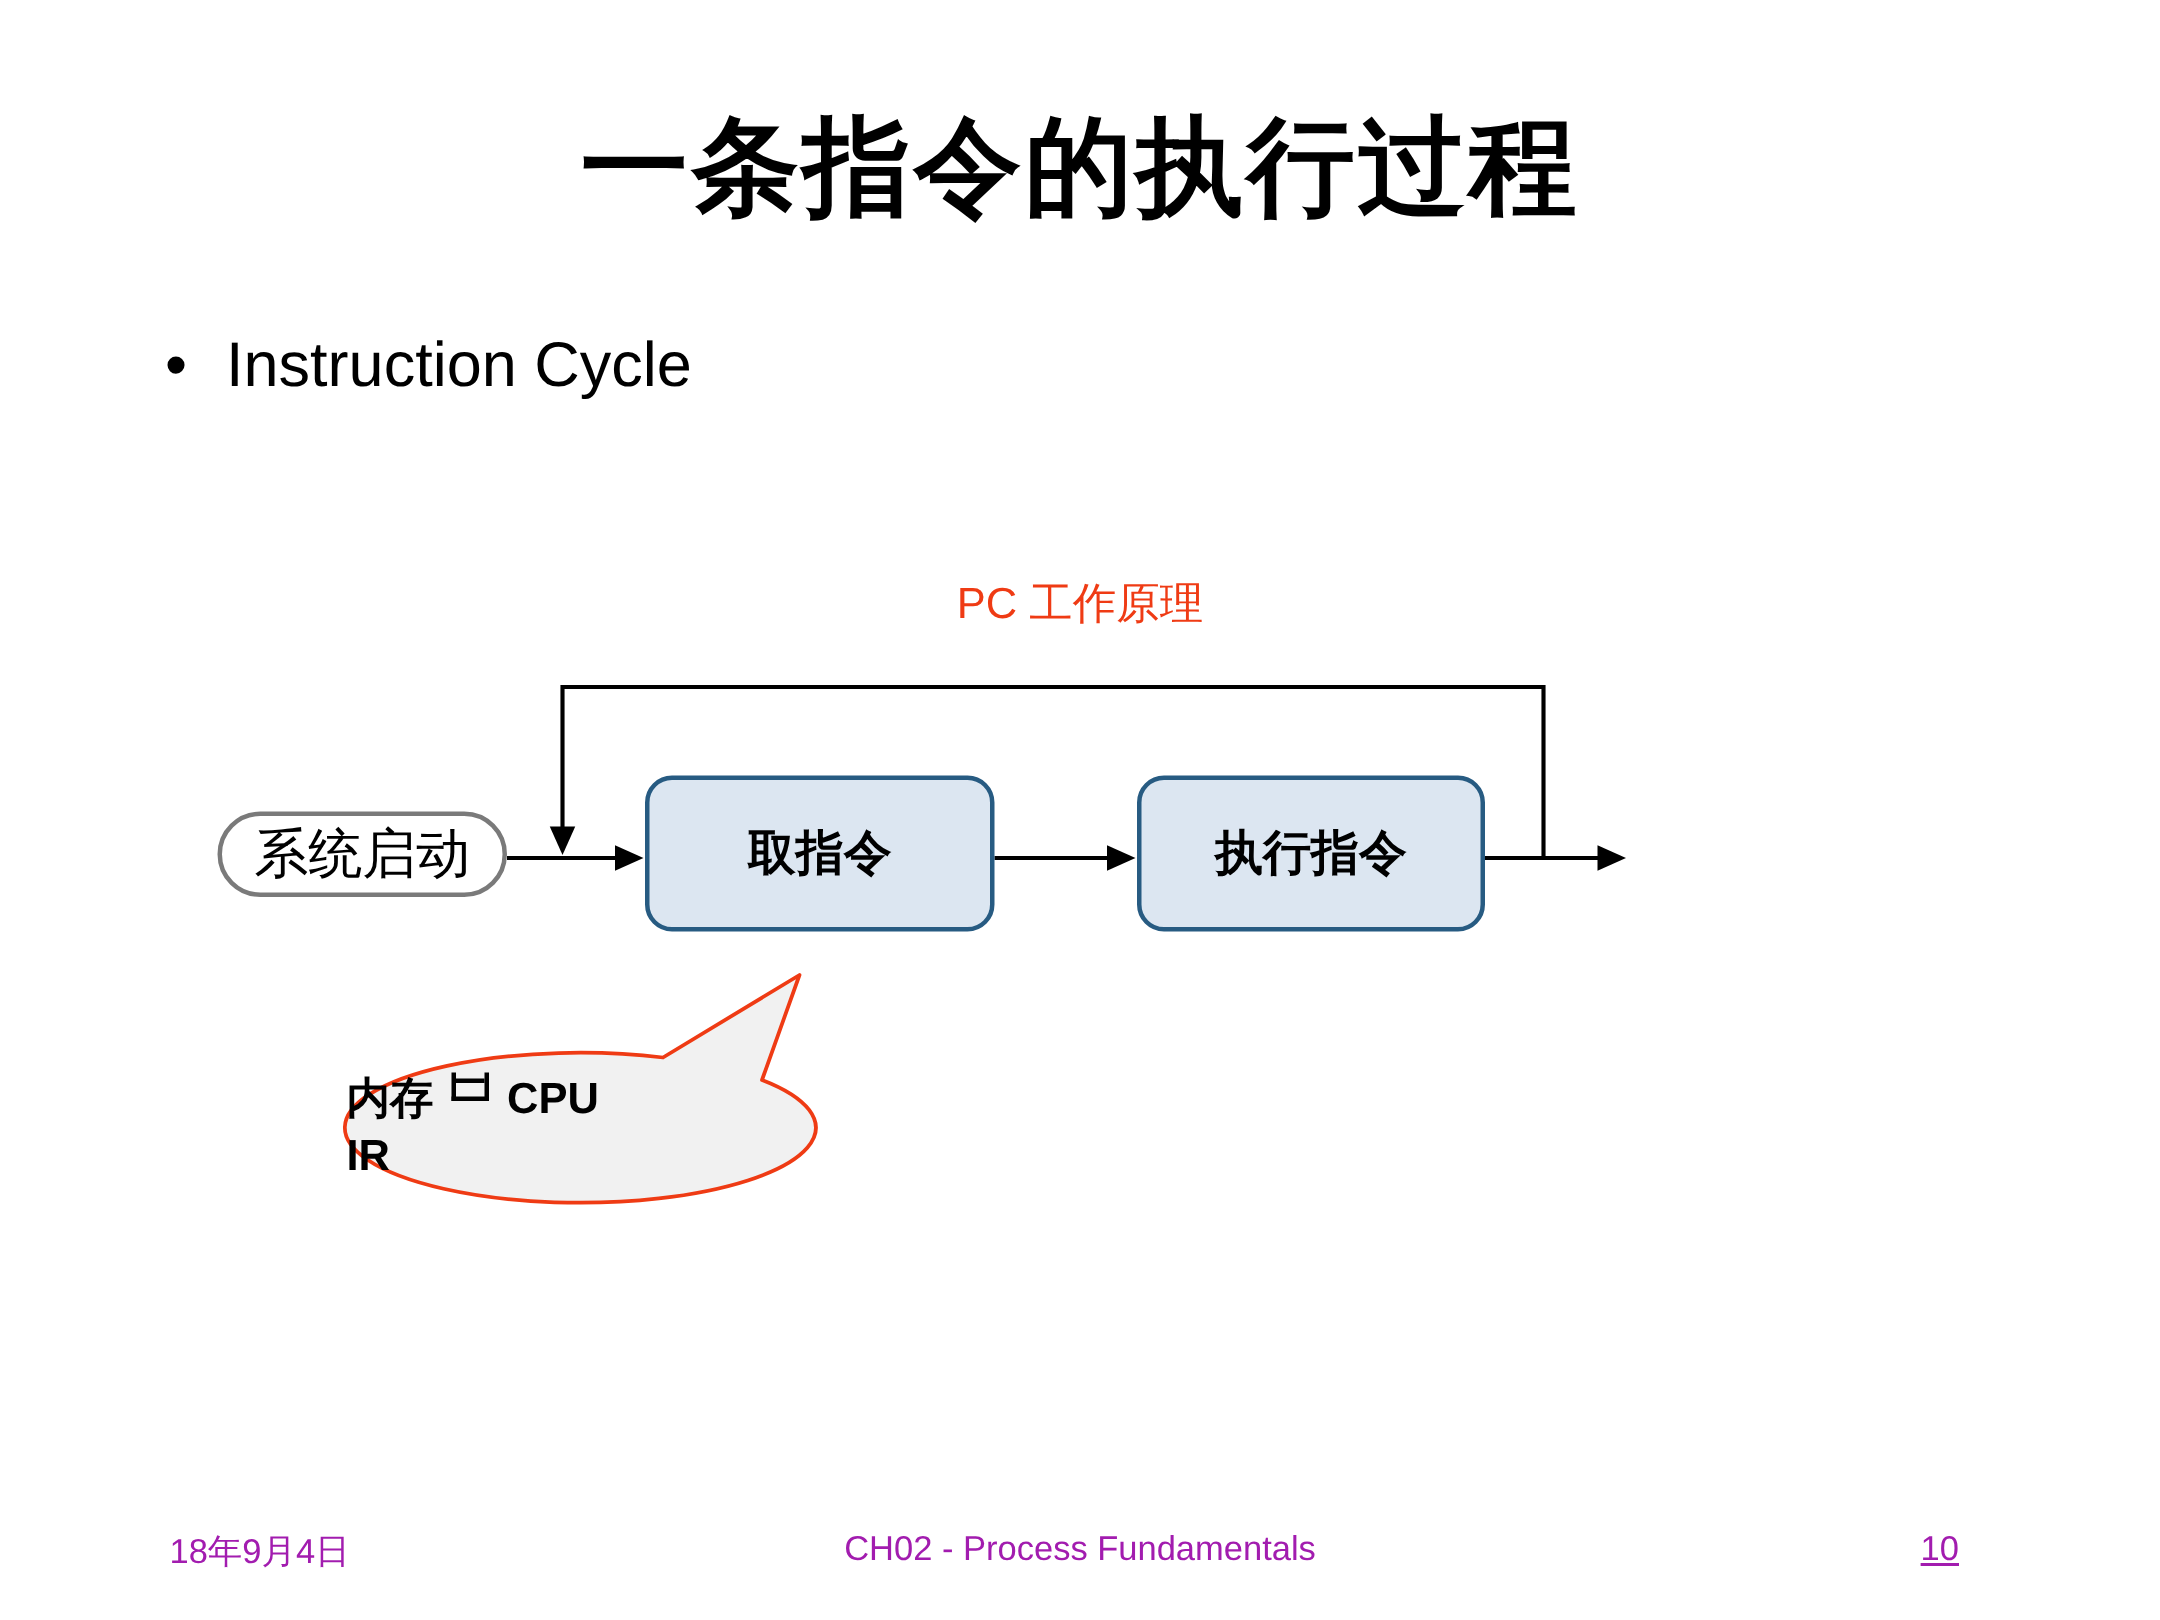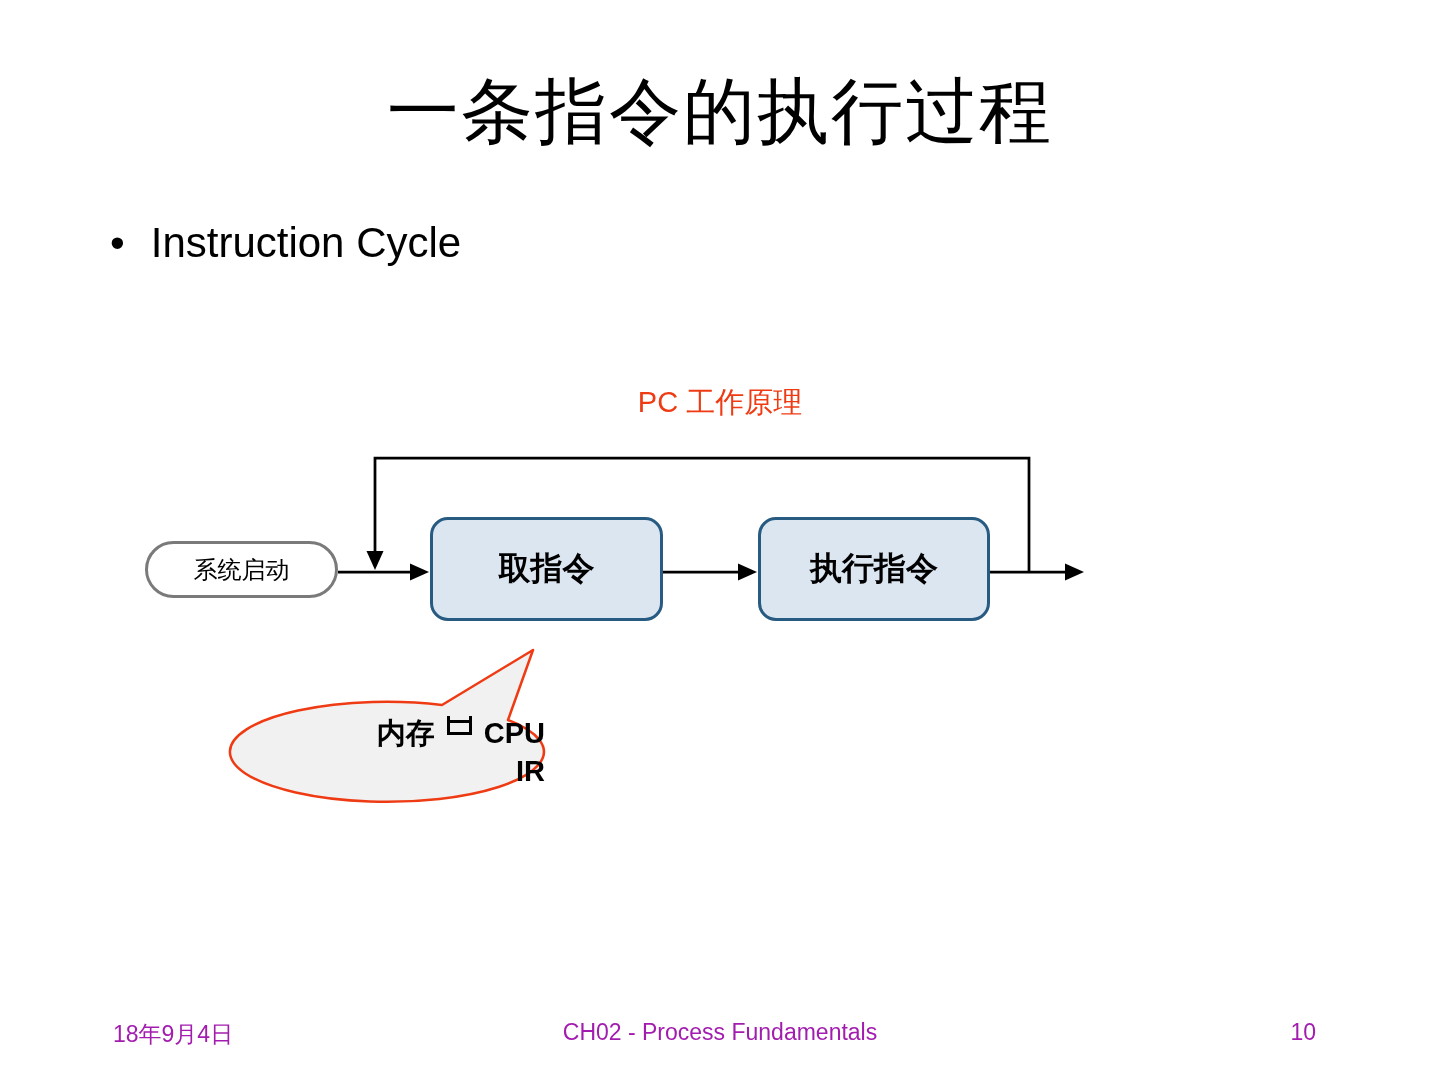--- a/index.html
+++ b/index.html
@@ -11,21 +11,21 @@
     overflow: hidden;
     font-family: "Liberation Sans", sans-serif;
     color: #000;
   }
   .title {
     position: absolute;
     top: 64px; left: 0;
     width: 100%;
     text-align: center;
     font-size: 72px;
-    font-weight: 400;
+    font-weight: 700;
     letter-spacing: 2px;
     color: #000;
   }
   .bullet-row {
     position: absolute;
     top: 219px; left: 110px;
     display: flex;
     align-items: center;
     font-size: 42px;
   }
@@ -53,37 +53,37 @@
     display: flex;
     align-items: center;
     justify-content: center;
     z-index: 2;
     border-radius: 18px;
   }
   .pill {
     border: 3px solid #7a7a7a;
     border-radius: 30px;
     background: #ffffff;
-    font-size: 24px;
+    font-size: 36px;
   }
   .pill-start { left: 145px; top: 541px; width: 193px; height: 57px; }
   .pill-end   { left: 1085px; top: 541px; width: 195px; height: 57px; }
   .proc-box {
     border: 3px solid #275b82;
     background: #dce6f1;
     font-size: 32px;
     font-weight: 700;
   }
   .box-fetch { left: 430px; top: 517px; width: 233px; height: 104px; }
   .box-exec  { left: 758px; top: 517px; width: 232px; height: 104px; }
   .callout-text {
     position: absolute;
     left: 231px; top: 714px;
     width: 314px;
-    text-align: right;
+    text-align: left;
     font-size: 29px;
     font-weight: 700;
     line-height: 38px;
     z-index: 2;
     color: #000;
   }
   .transfer-glyph {
     display: inline-block;
     width: 19px; height: 16px;
     border-left: 3px solid #000;
@@ -100,21 +100,21 @@
     background: #000;
   }
   .footer-date, .footer-center, .footer-page {
     position: absolute;
     top: 1019px;
     font-size: 23px;
     color: #a21caf;
   }
   .footer-date { left: 113px; }
   .footer-center { left: 0; width: 100%; text-align: center; }
-  .footer-page { right: 124px; }
+  .footer-page { right: 134px; text-decoration: underline; }
 </style>
 </head>
 <body>
 
 <div class="slide">
 
   <div class="title">一条指令的执行过程</div>
 
   <div class="bullet-row">
     <span class="bullet-marker">•</span>

